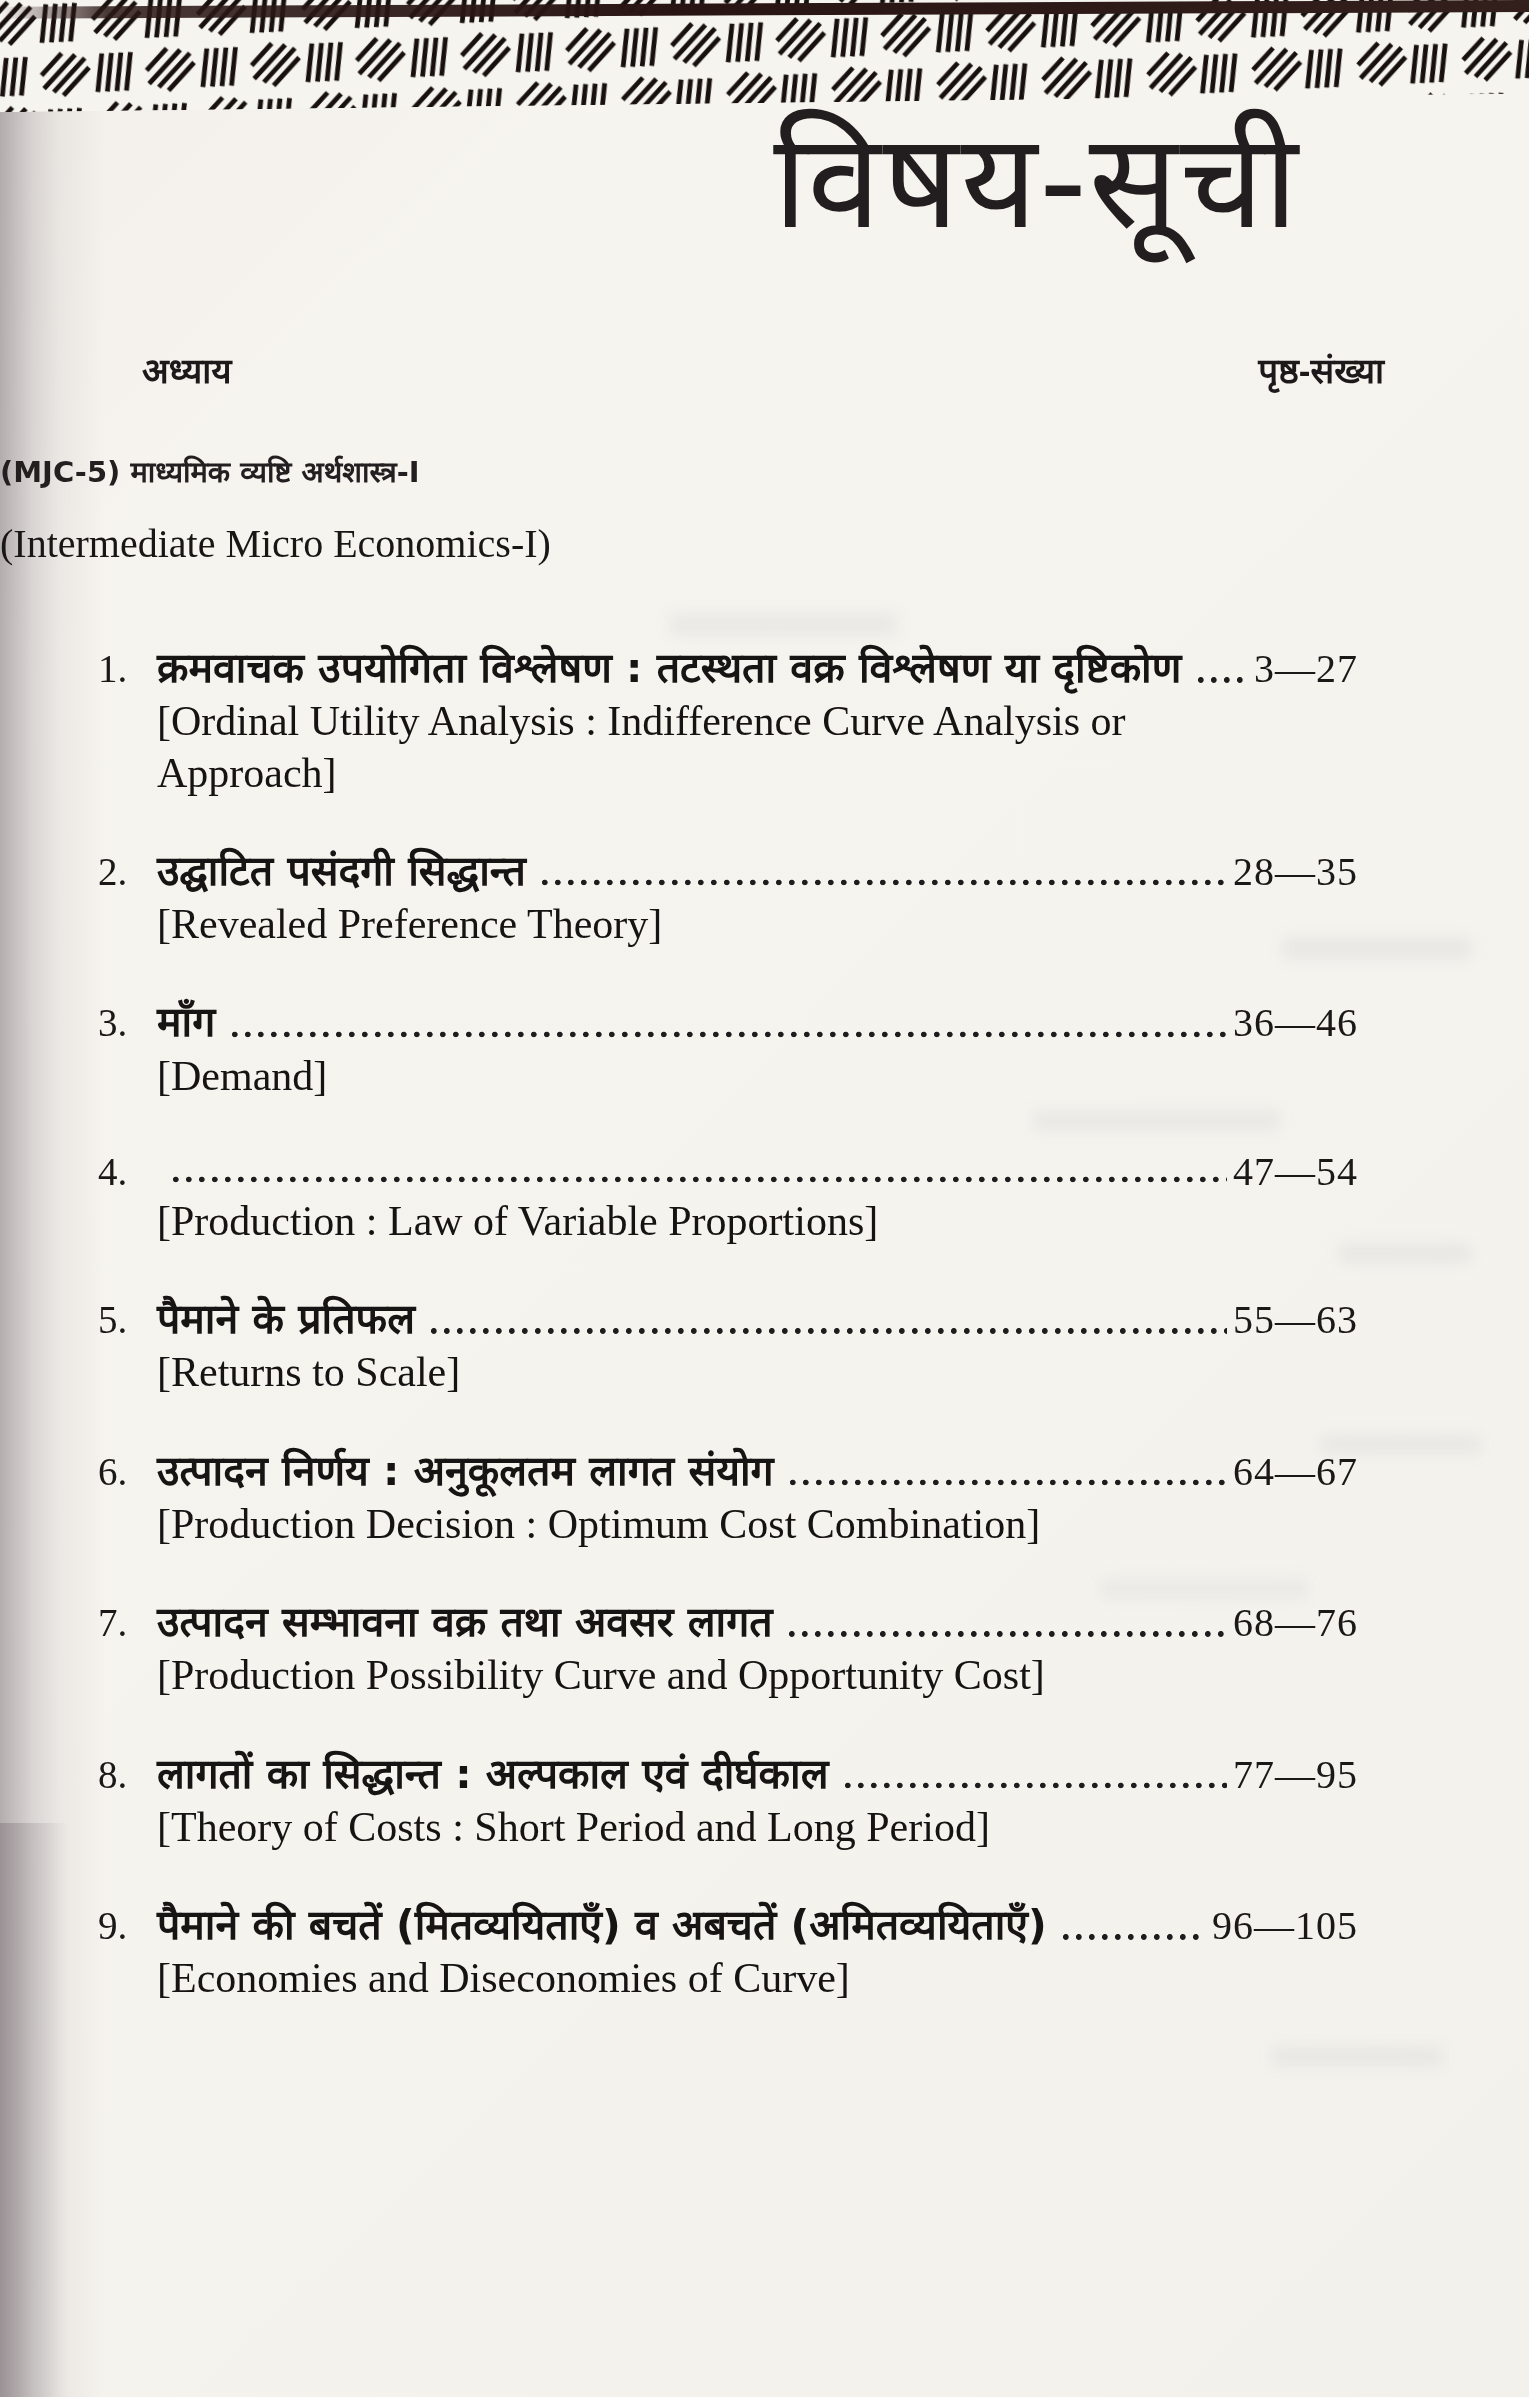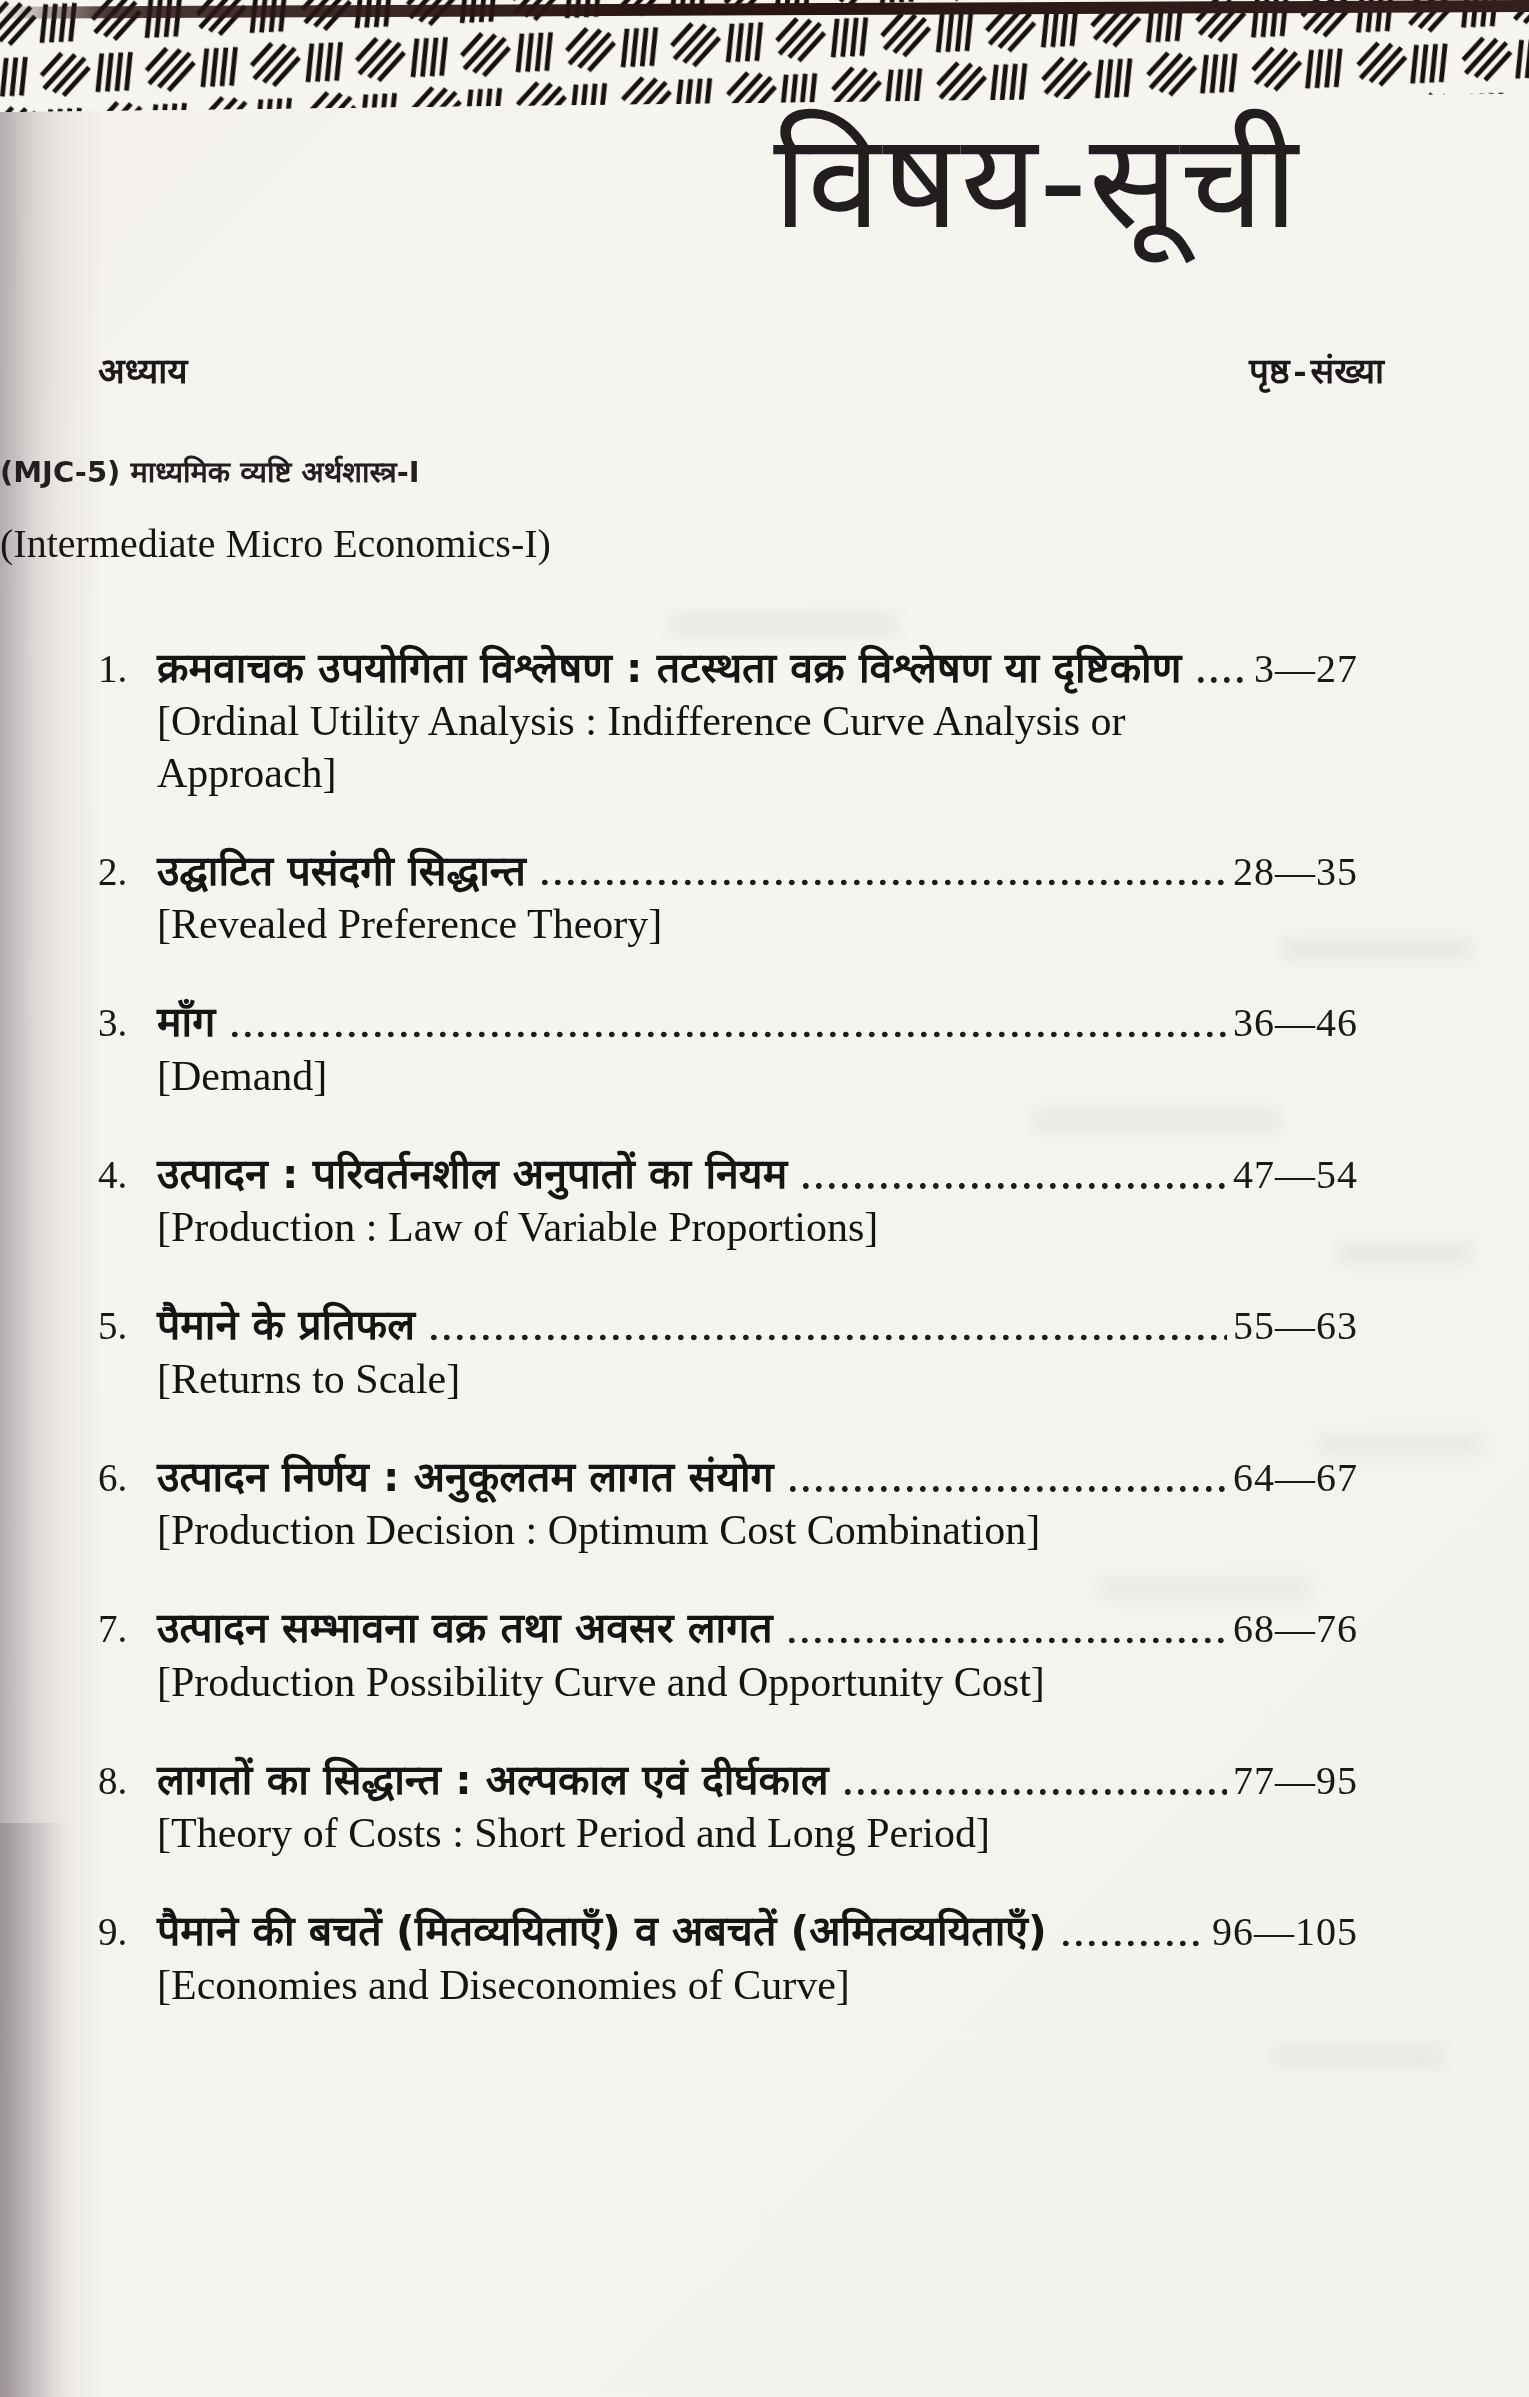--- a/index.html
+++ b/index.html
@@ -55,22 +55,22 @@
     font-family:"DejaVu Sans", sans-serif;
     font-size:132px;line-height:1.25;color:#221e20;
     letter-spacing:1.9px;
   }
   .page-title span{display:inline-block;transform:translateX(272px);}
   .col-headers{
     position:absolute;top:346px;left:98px;right:145px;
     display:flex;justify-content:space-between;align-items:baseline;z-index:6;
   }
   .col-headers .hdr{
-    font-family:Liberation Mono, monospace;
-    font-weight:700;font-size:35px;color:#1d191b;
+    font-family:Liberation Sans, sans-serif;
+    font-weight:700;font-size:35px;color:#1d191b;margin-left:44px;
   }
   .course-title{
     position:absolute;top:451px;left:0;width:100%;z-index:6;
     font-family:"DejaVu Sans", sans-serif;
     font-weight:700;font-size:29px;color:#231e20;
   }
   .course-title-en{
     position:absolute;top:520px;left:0;width:100%;text-align:left;z-index:6;
     font-family:"Liberation Serif", serif;
     font-size:40px;color:#191616;
@@ -200,21 +200,20 @@
         <span class="entry-hindi">माँग</span>
         <span class="dot-leader"></span>
         <span class="entry-pages">36—46</span>
       </div>
       <div class="entry-english">[Demand]</div>
     </div>
 
     <div class="entry">
       <div class="entry-row1">
         <span class="entry-num">4.</span>
-        <span class="entry-hindi">उत्पादन : परिवर्तनशील अनुपातों का नियम</span>
         <span class="dot-leader"></span>
         <span class="entry-pages">47—54</span>
       </div>
       <div class="entry-english">[Production : Law of Variable Proportions]</div>
     </div>
 
     <div class="entry">
       <div class="entry-row1">
         <span class="entry-num">5.</span>
         <span class="entry-hindi">पैमाने के प्रतिफल</span>

